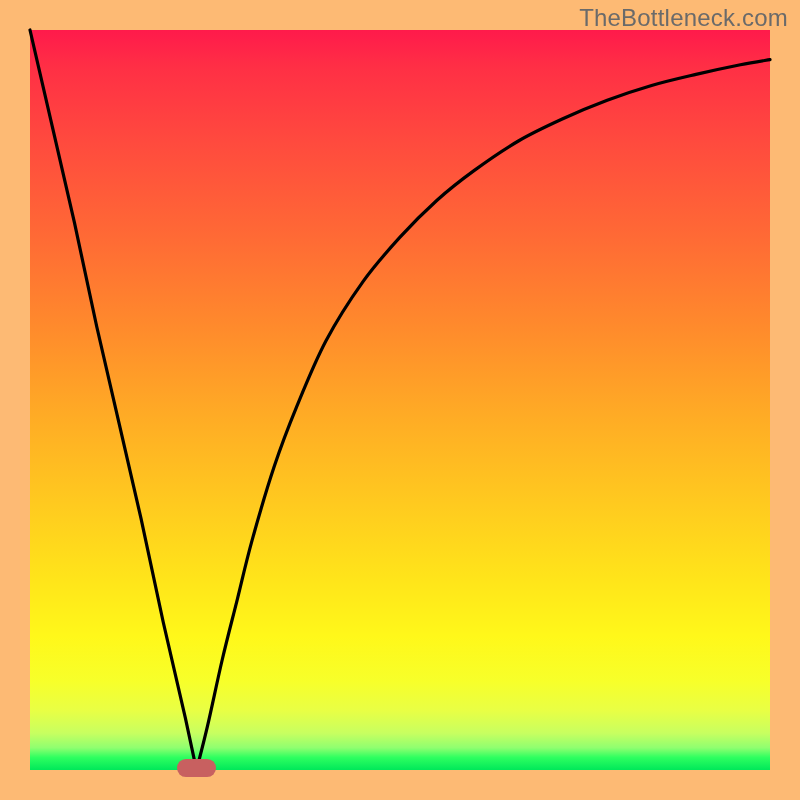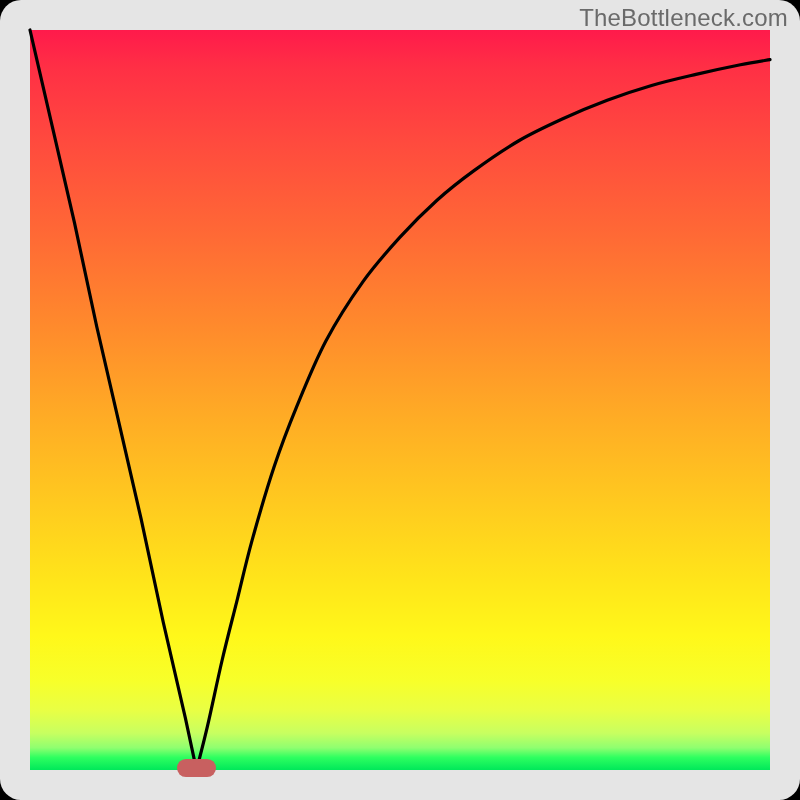--- a/index.html
+++ b/index.html
@@ -8,22 +8,21 @@
     width: 800px;
     height: 800px;
     overflow: hidden;
     background: #000;
     font-family: Arial, Helvetica, sans-serif;
   }
   .outer {
     position: relative;
     width: 800px;
     height: 800px;
-    background: #e5e5e5;
-    border-radius: 21px;
+    background: #fdba74;
   }
   .plot {
     position: absolute;
     left: 30px;
     top: 30px;
     width: 740px;
     height: 740px;
     
     background: linear-gradient(
       to bottom,

